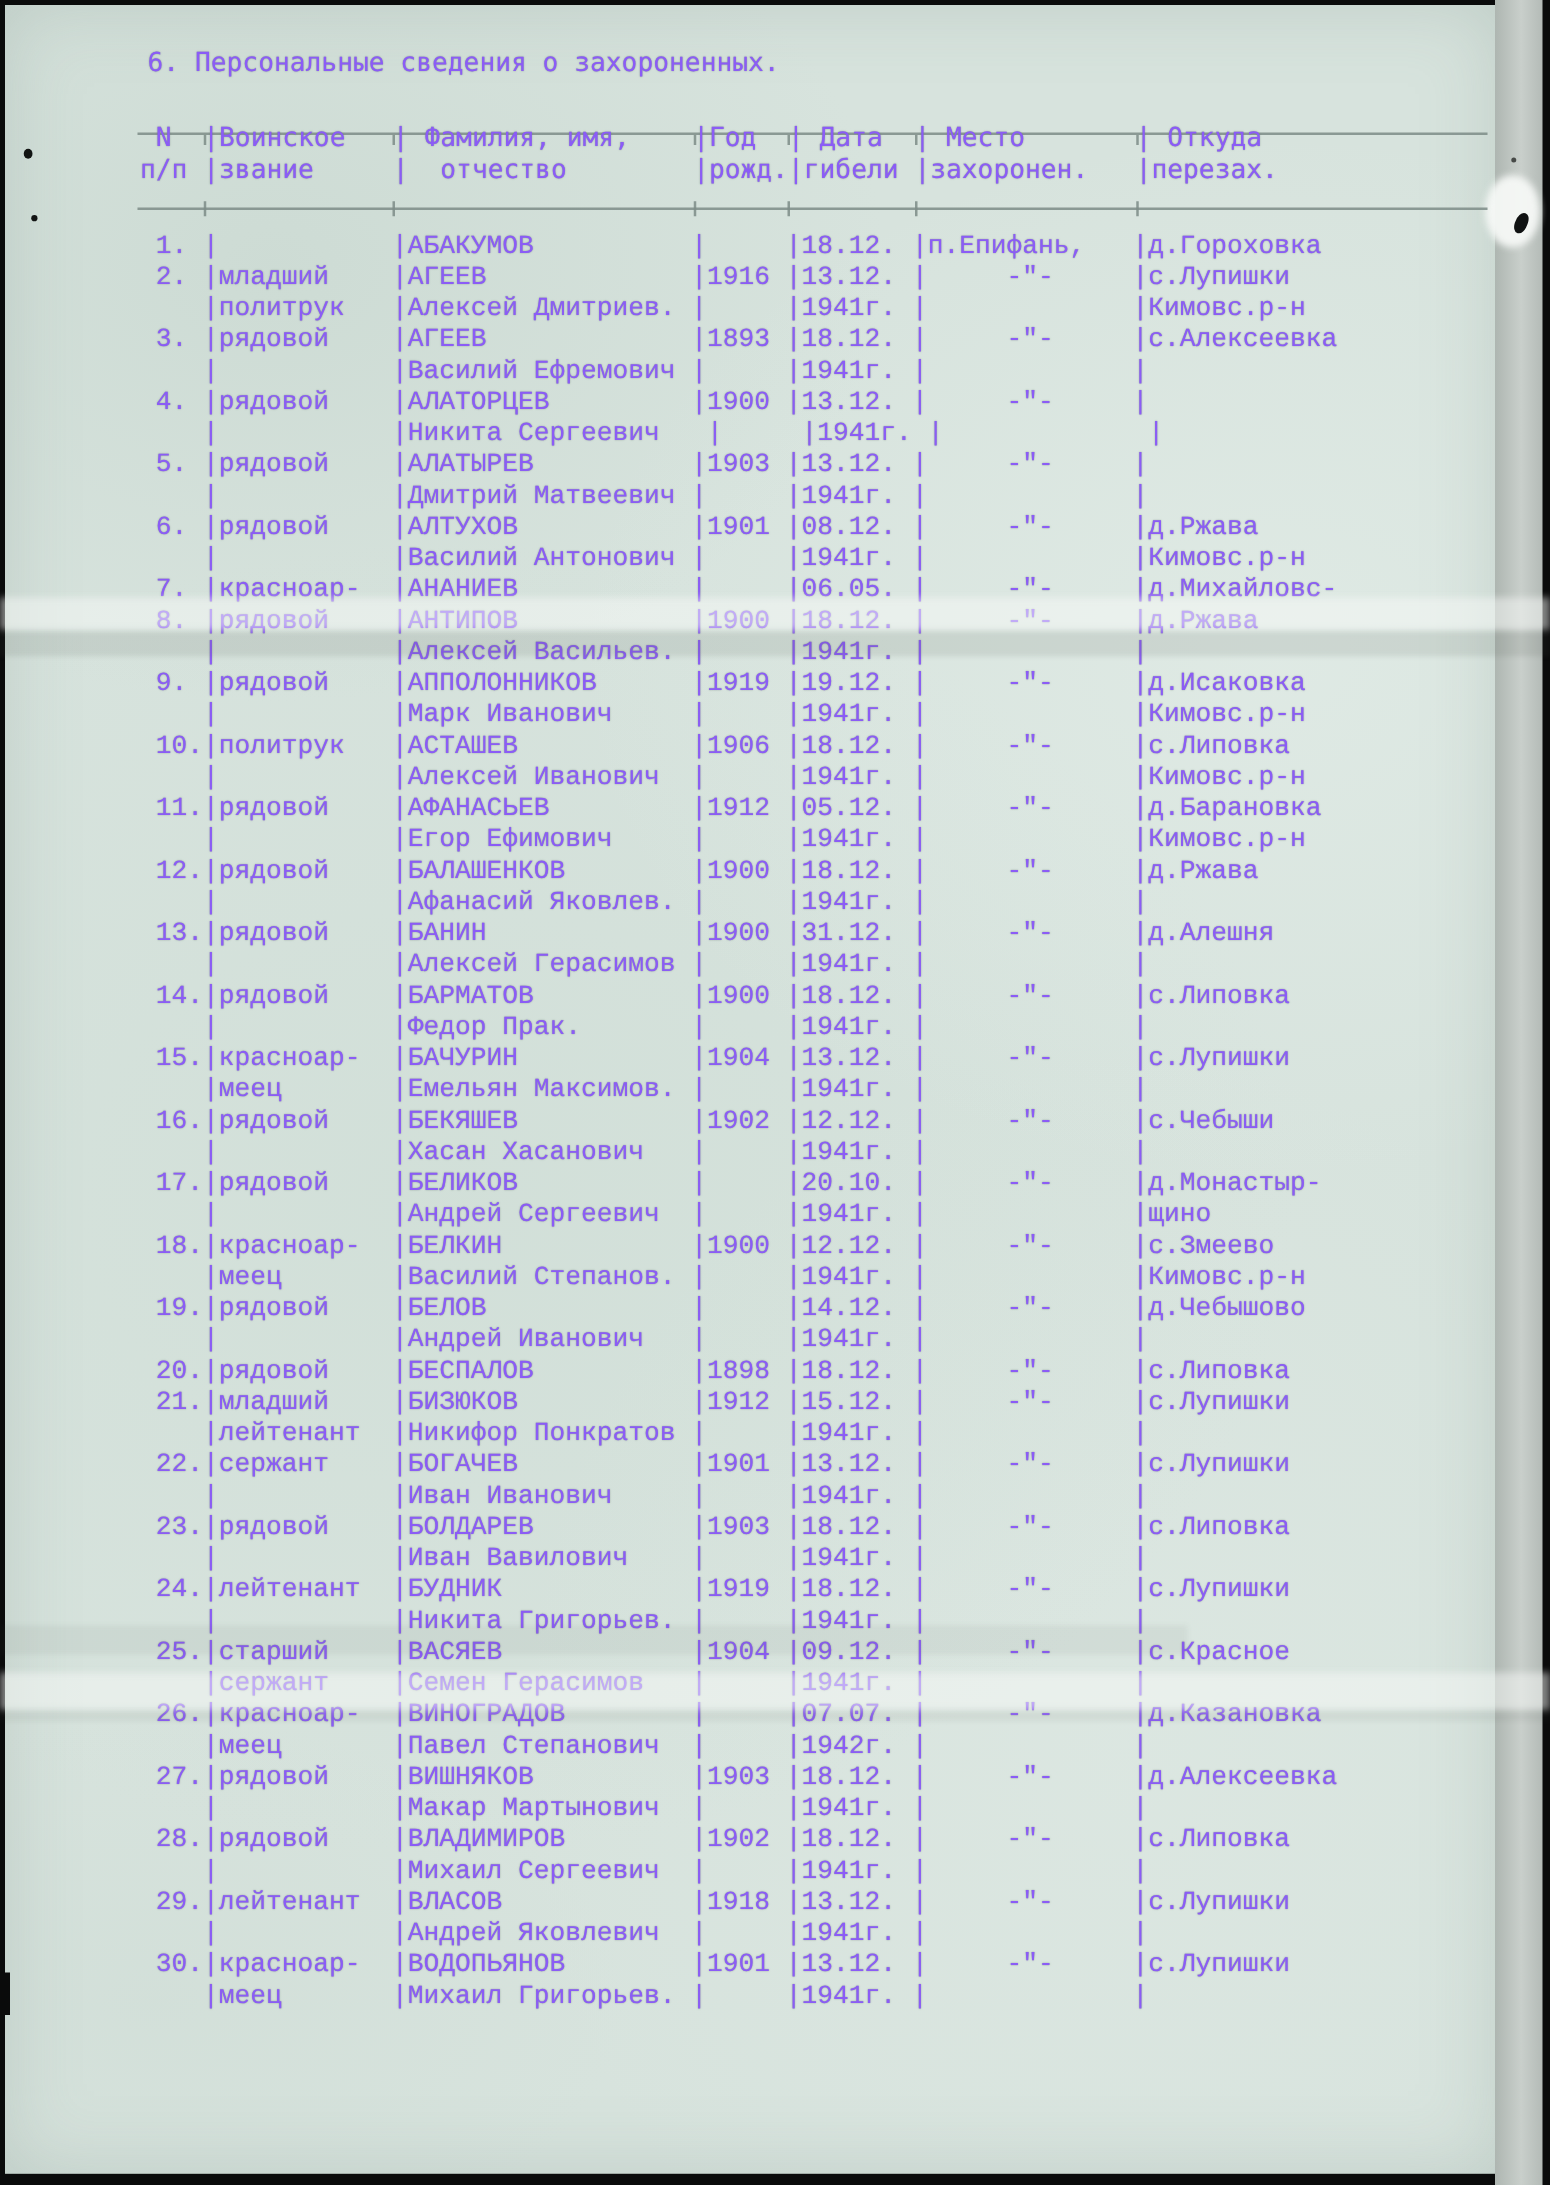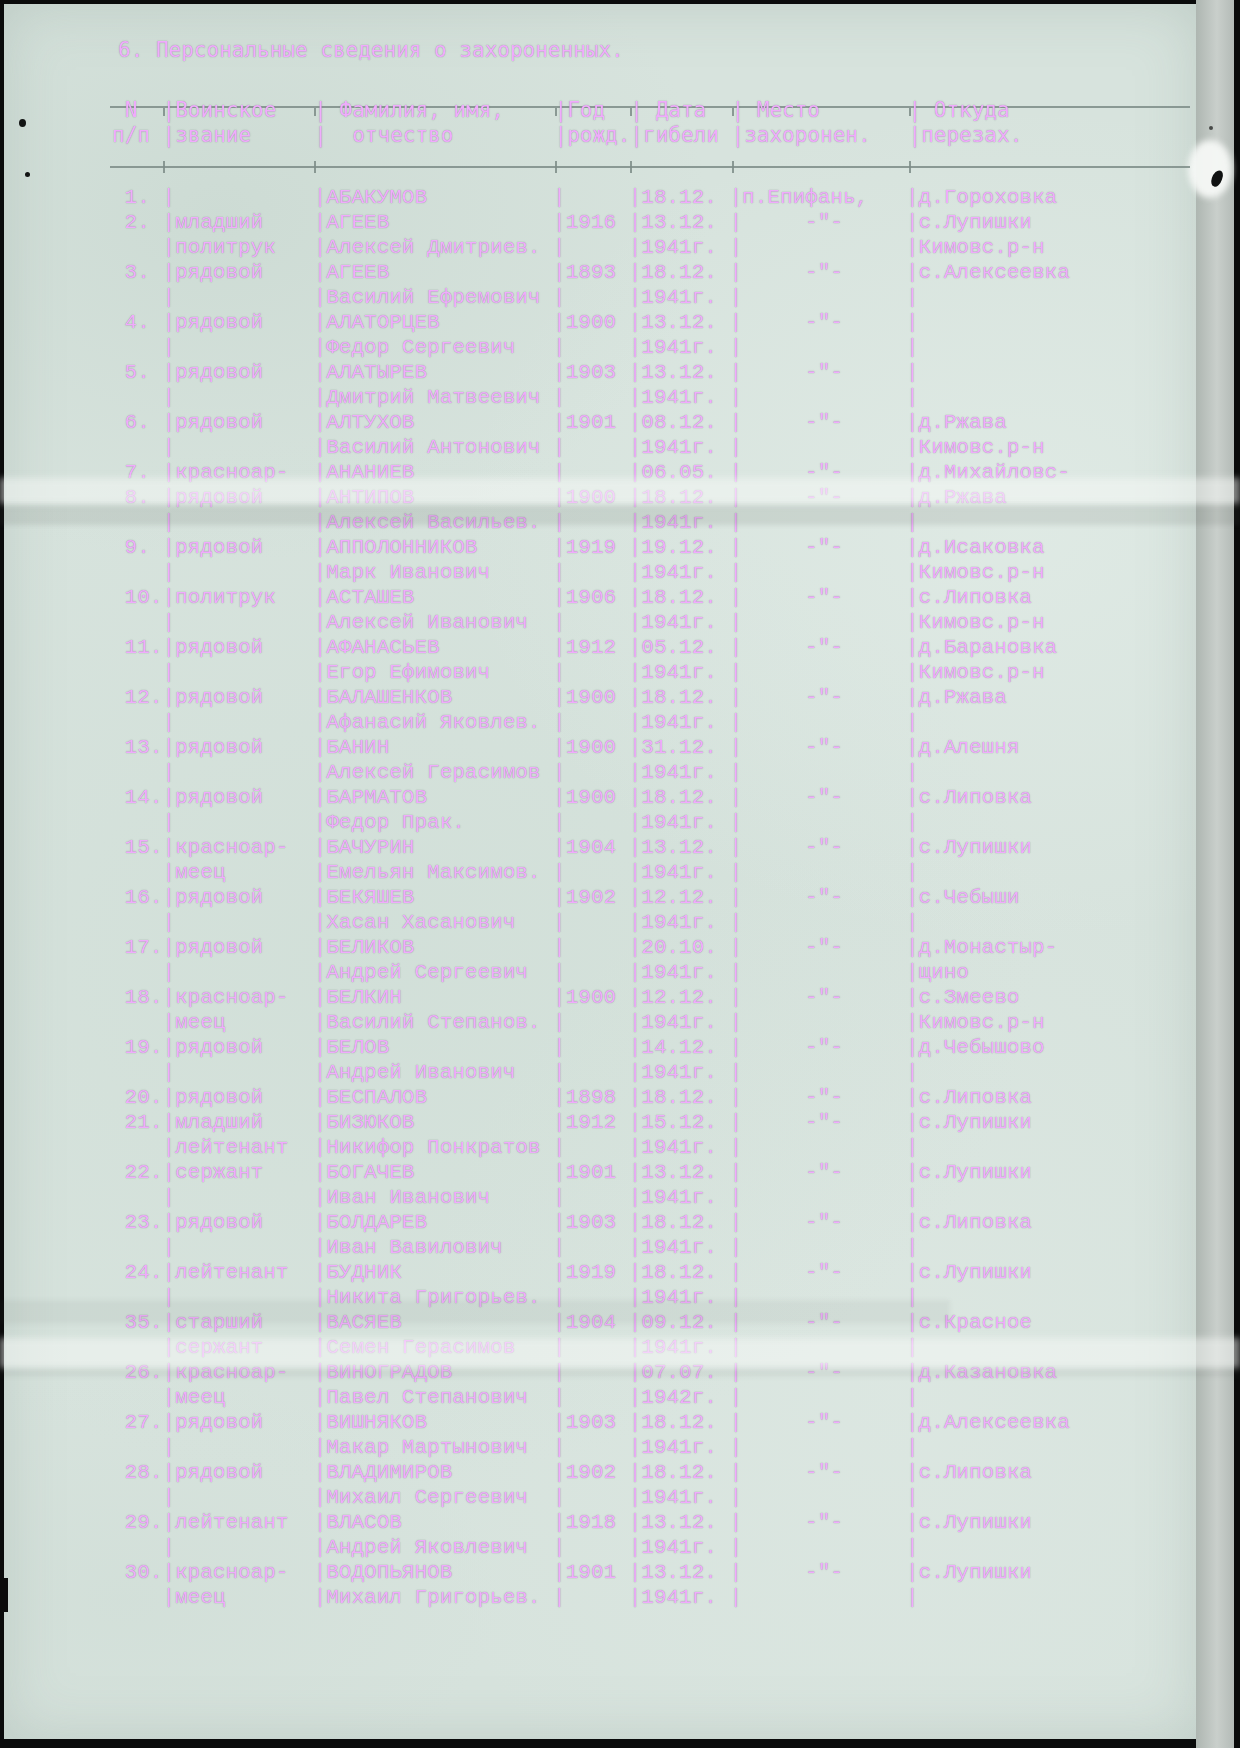--- a/index.html
+++ b/index.html
@@ -20,21 +20,21 @@
     box-shadow:inset 0 0 60px rgba(120,140,132,.25);
   }
   .edge-strip{
     position:absolute;top:0;right:6px;width:38px;height:1748px;
     background:linear-gradient(90deg,#aeb6b1,#c9cfcb 55%,#b4bbb7);
   }
   .curl{
     position:absolute;right:8px;top:140px;width:44px;height:58px;border-radius:50%;
     background:rgba(245,248,246,.95);filter:blur(3px);
   }
-  .doc-text{color:#f0abfc;text-shadow:0 0 1.2px rgba(100,118,113,.75);}
+  .doc-text{color:#8b5cf6;text-shadow:0 0 1.2px rgba(100,118,113,.75);}
   .title{
     position:absolute;left:118px;top:38px;font-size:21px;line-height:25px;
     white-space:pre;letter-spacing:0;
   }
   .tline{white-space:pre;font-size:21px;line-height:25px;height:25px;}
   #hdr{position:absolute;left:112px;top:98px;}
   #rows{position:absolute;left:112px;top:185px;font-family:Liberation Mono, monospace;}
   .rule{position:absolute;left:110px;width:1080px;height:2px;background:rgba(125,140,135,.85);}
   .rule .tick{position:absolute;width:2px;background:rgba(125,140,135,.85);}
   .fold{position:absolute;left:0;width:1240px;pointer-events:none;}
@@ -77,21 +77,21 @@
       <span class="tick" style="left: 621.544px; top: -5px; height: 12px;"></span>
       <span class="tick" style="left: 798.556px; top: -5px; height: 12px;"></span>
     </div>
   <div id="rows" class="doc-text">
       <div class="tline"> 1. |           |АБАКУМОВ          |     |18.12. |п.Епифань,   |д.Гороховка</div>
       <div class="tline"> 2. |младший    |АГЕЕВ             |1916 |13.12. |     -"-     |с.Лупишки</div>
       <div class="tline">    |политрук   |Алексей Дмитриев. |     |1941г. |             |Кимовс.р-н</div>
       <div class="tline"> 3. |рядовой    |АГЕЕВ             |1893 |18.12. |     -"-     |с.Алексеевка</div>
       <div class="tline">    |           |Василий Ефремович |     |1941г. |             |</div>
       <div class="tline"> 4. |рядовой    |АЛАТОРЦЕВ         |1900 |13.12. |     -"-     |</div>
-      <div class="tline">    |           |Федор Сергеевич   |     |1941г. |             |</div>
+      <div class="tline">    |           |Никита Сергеевич   |     |1941г. |             |</div>
       <div class="tline"> 5. |рядовой    |АЛАТЫРЕВ          |1903 |13.12. |     -"-     |</div>
       <div class="tline">    |           |Дмитрий Матвеевич |     |1941г. |             |</div>
       <div class="tline"> 6. |рядовой    |АЛТУХОВ           |1901 |08.12. |     -"-     |д.Ржава</div>
       <div class="tline">    |           |Василий Антонович |     |1941г. |             |Кимовс.р-н</div>
       <div class="tline"> 7. |красноар-  |АНАНИЕВ           |     |06.05. |     -"-     |д.Михайловс-</div>
       <div class="tline"> 8. |рядовой    |АНТИПОВ           |1900 |18.12. |     -"-     |д.Ржава</div>
       <div class="tline">    |           |Алексей Васильев. |     |1941г. |             |</div>
       <div class="tline"> 9. |рядовой    |АППОЛОННИКОВ      |1919 |19.12. |     -"-     |д.Исаковка</div>
       <div class="tline">    |           |Марк Иванович     |     |1941г. |             |Кимовс.р-н</div>
       <div class="tline"> 10.|политрук   |АСТАШЕВ           |1906 |18.12. |     -"-     |с.Липовка</div>
@@ -116,21 +116,21 @@
       <div class="tline">    |           |Андрей Иванович   |     |1941г. |             |</div>
       <div class="tline"> 20.|рядовой    |БЕСПАЛОВ          |1898 |18.12. |     -"-     |с.Липовка</div>
       <div class="tline"> 21.|младший    |БИЗЮКОВ           |1912 |15.12. |     -"-     |с.Лупишки</div>
       <div class="tline">    |лейтенант  |Никифор Понкратов |     |1941г. |             |</div>
       <div class="tline"> 22.|сержант    |БОГАЧЕВ           |1901 |13.12. |     -"-     |с.Лупишки</div>
       <div class="tline">    |           |Иван Иванович     |     |1941г. |             |</div>
       <div class="tline"> 23.|рядовой    |БОЛДАРЕВ          |1903 |18.12. |     -"-     |с.Липовка</div>
       <div class="tline">    |           |Иван Вавилович    |     |1941г. |             |</div>
       <div class="tline"> 24.|лейтенант  |БУДНИК            |1919 |18.12. |     -"-     |с.Лупишки</div>
       <div class="tline">    |           |Никита Григорьев. |     |1941г. |             |</div>
-      <div class="tline"> 35.|старший    |ВАСЯЕВ            |1904 |09.12. |     -"-     |с.Красное</div>
+      <div class="tline"> 25.|старший    |ВАСЯЕВ            |1904 |09.12. |     -"-     |с.Красное</div>
       <div class="tline">    |сержант    |Семен Герасимов   |     |1941г. |             |</div>
       <div class="tline"> 26.|красноар-  |ВИНОГРАДОВ        |     |07.07. |     -"-     |д.Казановка</div>
       <div class="tline">    |меец       |Павел Степанович  |     |1942г. |             |</div>
       <div class="tline"> 27.|рядовой    |ВИШНЯКОВ          |1903 |18.12. |     -"-     |д.Алексеевка</div>
       <div class="tline">    |           |Макар Мартынович  |     |1941г. |             |</div>
       <div class="tline"> 28.|рядовой    |ВЛАДИМИРОВ        |1902 |18.12. |     -"-     |с.Липовка</div>
       <div class="tline">    |           |Михаил Сергеевич  |     |1941г. |             |</div>
       <div class="tline"> 29.|лейтенант  |ВЛАСОВ            |1918 |13.12. |     -"-     |с.Лупишки</div>
       <div class="tline">    |           |Андрей Яковлевич  |     |1941г. |             |</div>
       <div class="tline"> 30.|красноар-  |ВОДОПЬЯНОВ        |1901 |13.12. |     -"-     |с.Лупишки</div>

